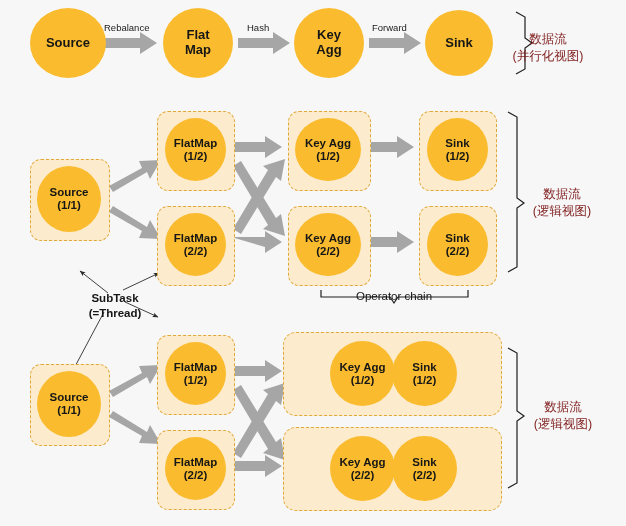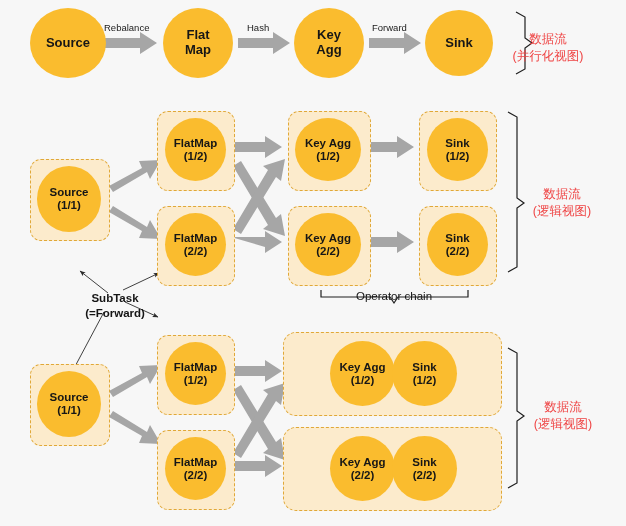--- a/index.html
+++ b/index.html
@@ -50,21 +50,21 @@
   .edge-label{
     position:absolute;
     font-size:9.5px;
     color:#1a1a1a;
     white-space:nowrap;
     z-index:8;
   }
   .side-label{
     position:absolute;
     font-size:12.5px;
-    color:#ef4444;
+    color:#7f1d1d;
     text-align:center;
     line-height:1.35;
     white-space:nowrap;
     z-index:8;
   }
   .side-label .l2{display:block;}
   .plain-label{
     position:absolute;
     font-size:11.5px;
     color:#151515;
@@ -245,21 +245,21 @@
 
   <div class="side-label" style="left:562px;top:186px;transform:translateX(-50%);">
     <span class="l1">数据流</span>
     <span class="l2">(逻辑视图)</span>
   </div>
 
   <div class="chain-caption" style="left:394px;top:290px;transform:translateX(-50%);">Operator chain</div>
 
   <div class="plain-label" style="left:115px;top:291px;transform:translateX(-50%);font-weight:bold;">
     <span class="l1">SubTask</span>
-    <span class="l2">(=Forward)</span>
+    <span class="l2">(=Thread)</span>
   </div>
 
   <div class="taskbox" style="left:30px;top:364px;width:78px;height:80px;"></div>
   <div class="circle" style="left:37px;top:371px;width:64px;height:66px;font-size:11.5px;">
     <span class="l1">Source</span>
     <span class="l2">(1/1)</span>
   </div>
 
   <div class="taskbox" style="left:157px;top:335px;width:76px;height:78px;"></div>
   <div class="circle" style="left:165px;top:342px;width:61px;height:63px;font-size:11.5px;">

